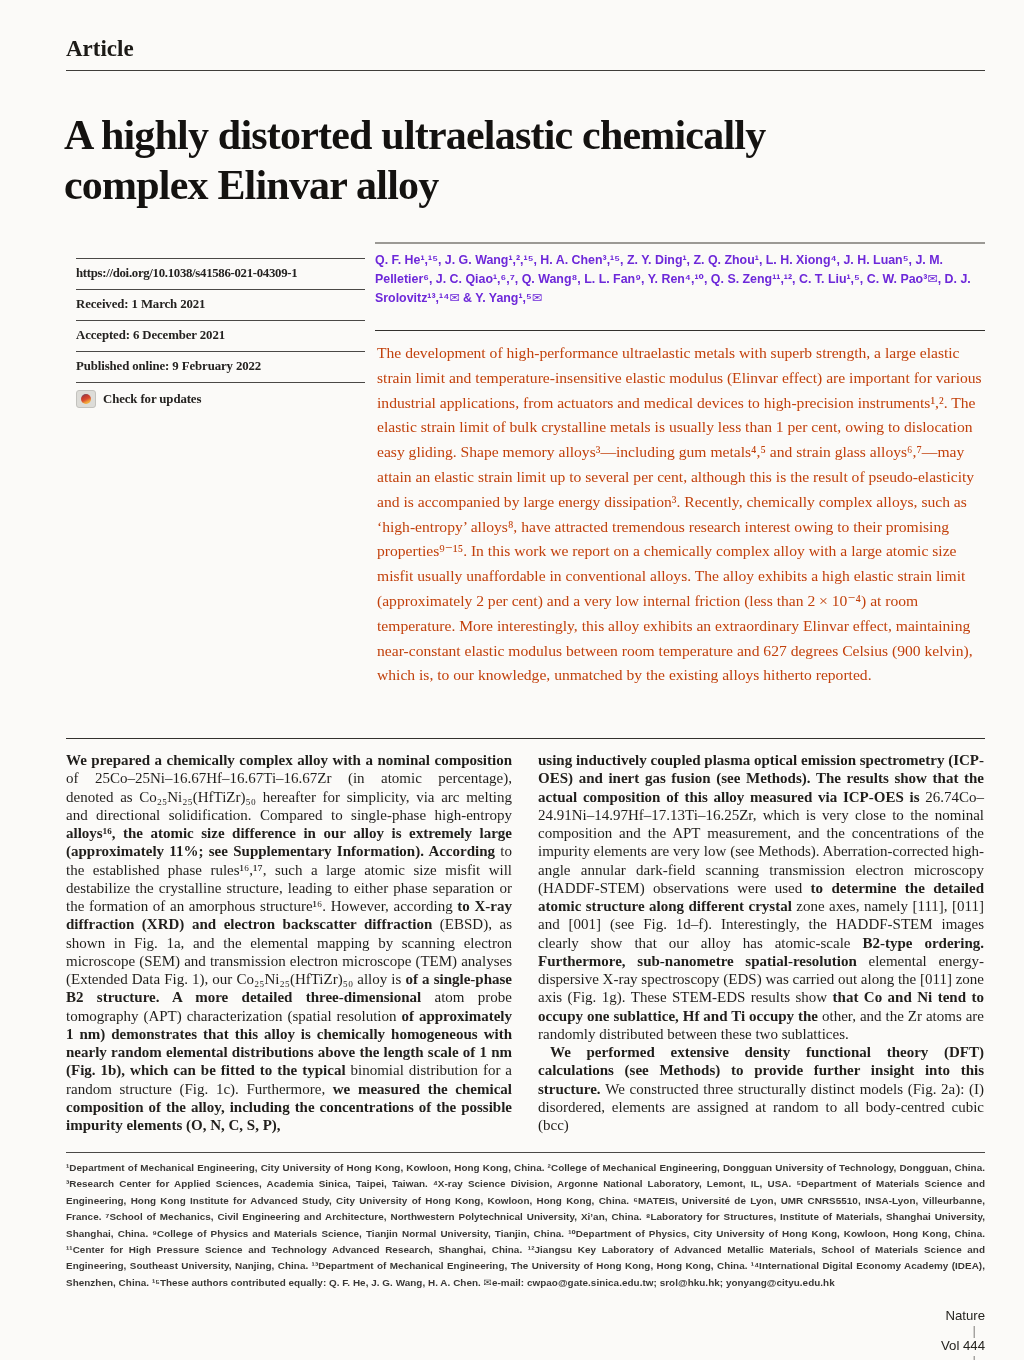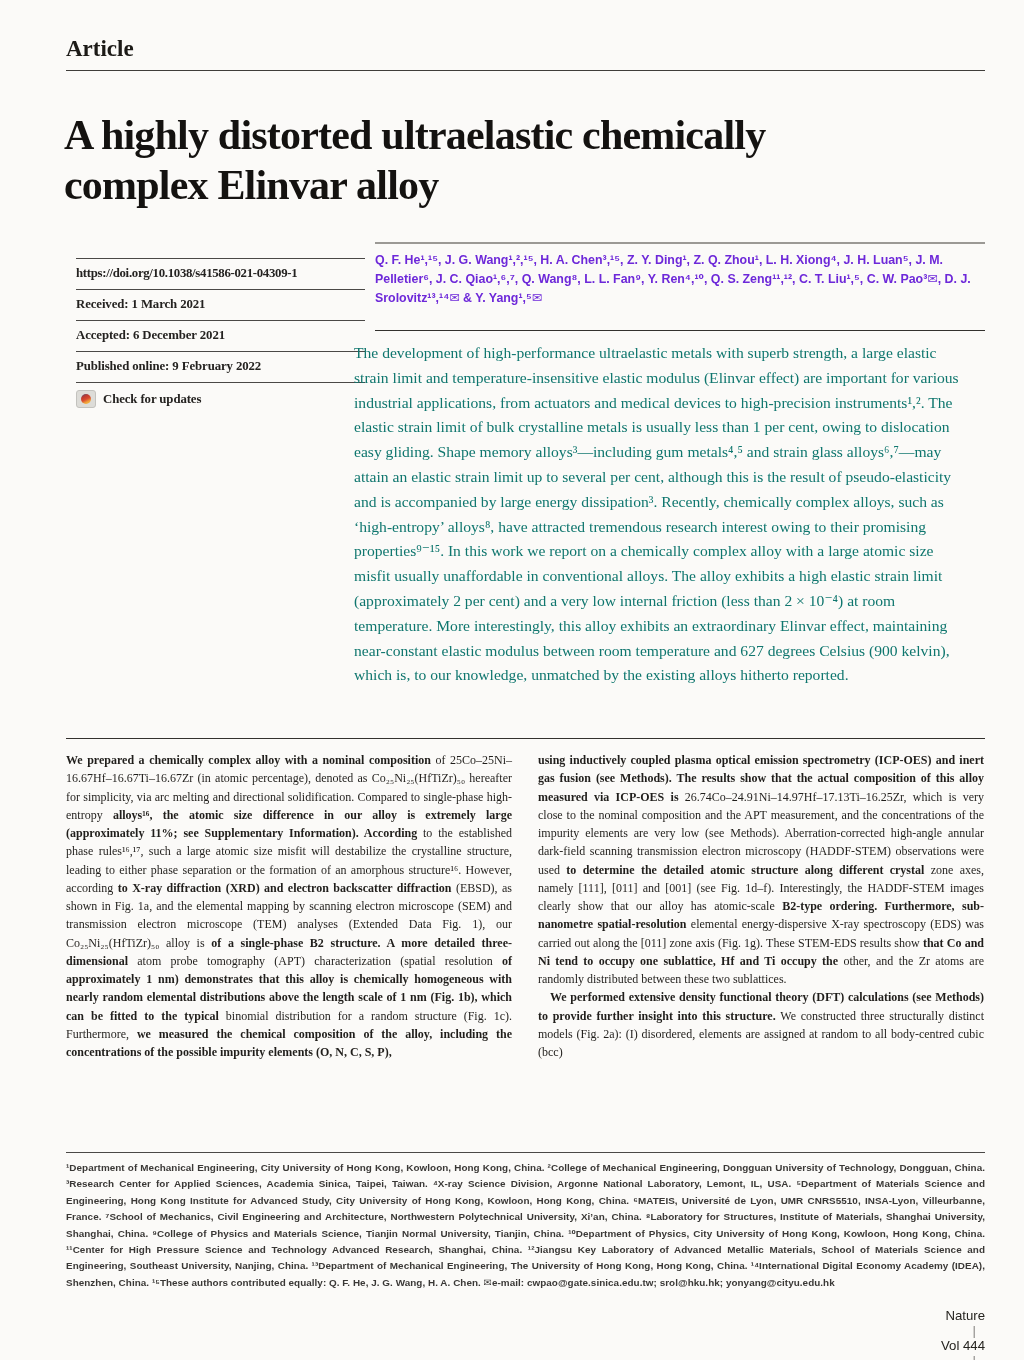--- a/index.html
+++ b/index.html
@@ -58,36 +58,36 @@
     font-family:"Liberation Sans","DejaVu Sans",sans-serif;
     font-weight:700; font-size:12.4px; line-height:19px; color:#6d28d9;
   }
   .rule-abstract-top {
     position:absolute; left:375px; top:330px; width:610px; height:0;
     border-top:1.2px solid #33312e;
   }
 
   
   .abstract {
-    position:absolute; left:354px; top:341px; width:612px;
-    font-size:15.6px; line-height:24.8px; text-align:left; color:#0f766e;
+    position:absolute; left:377px; top:341px; width:612px;
+    font-size:15.6px; line-height:24.8px; text-align:left; color:#c2410c;
   }
 
   
   .rule-body {
     position:absolute; left:66px; top:738px; width:919px; height:0;
     border-top:1.2px solid #33312e;
   }
   .body-cols {
     position:absolute; left:66px; top:751px; width:919px;
     display:flex; gap:26px;
   }
   .col { width:446px; }
   .body-par {
-    margin:0; font-size:12px; line-height:18.25px;
+    margin:0; font-size:15px; line-height:18.25px;
     text-align:justify; color:#201e1b;
     hyphens:auto; -webkit-hyphens:auto;
   }
   .body-par.indent { text-indent:12px; }
   .body-par .b { font-weight:700; }
 
   
   .rule-foot {
     position:absolute; left:66px; top:1152px; width:919px; height:0;
     border-top:1px solid #4a4846;

